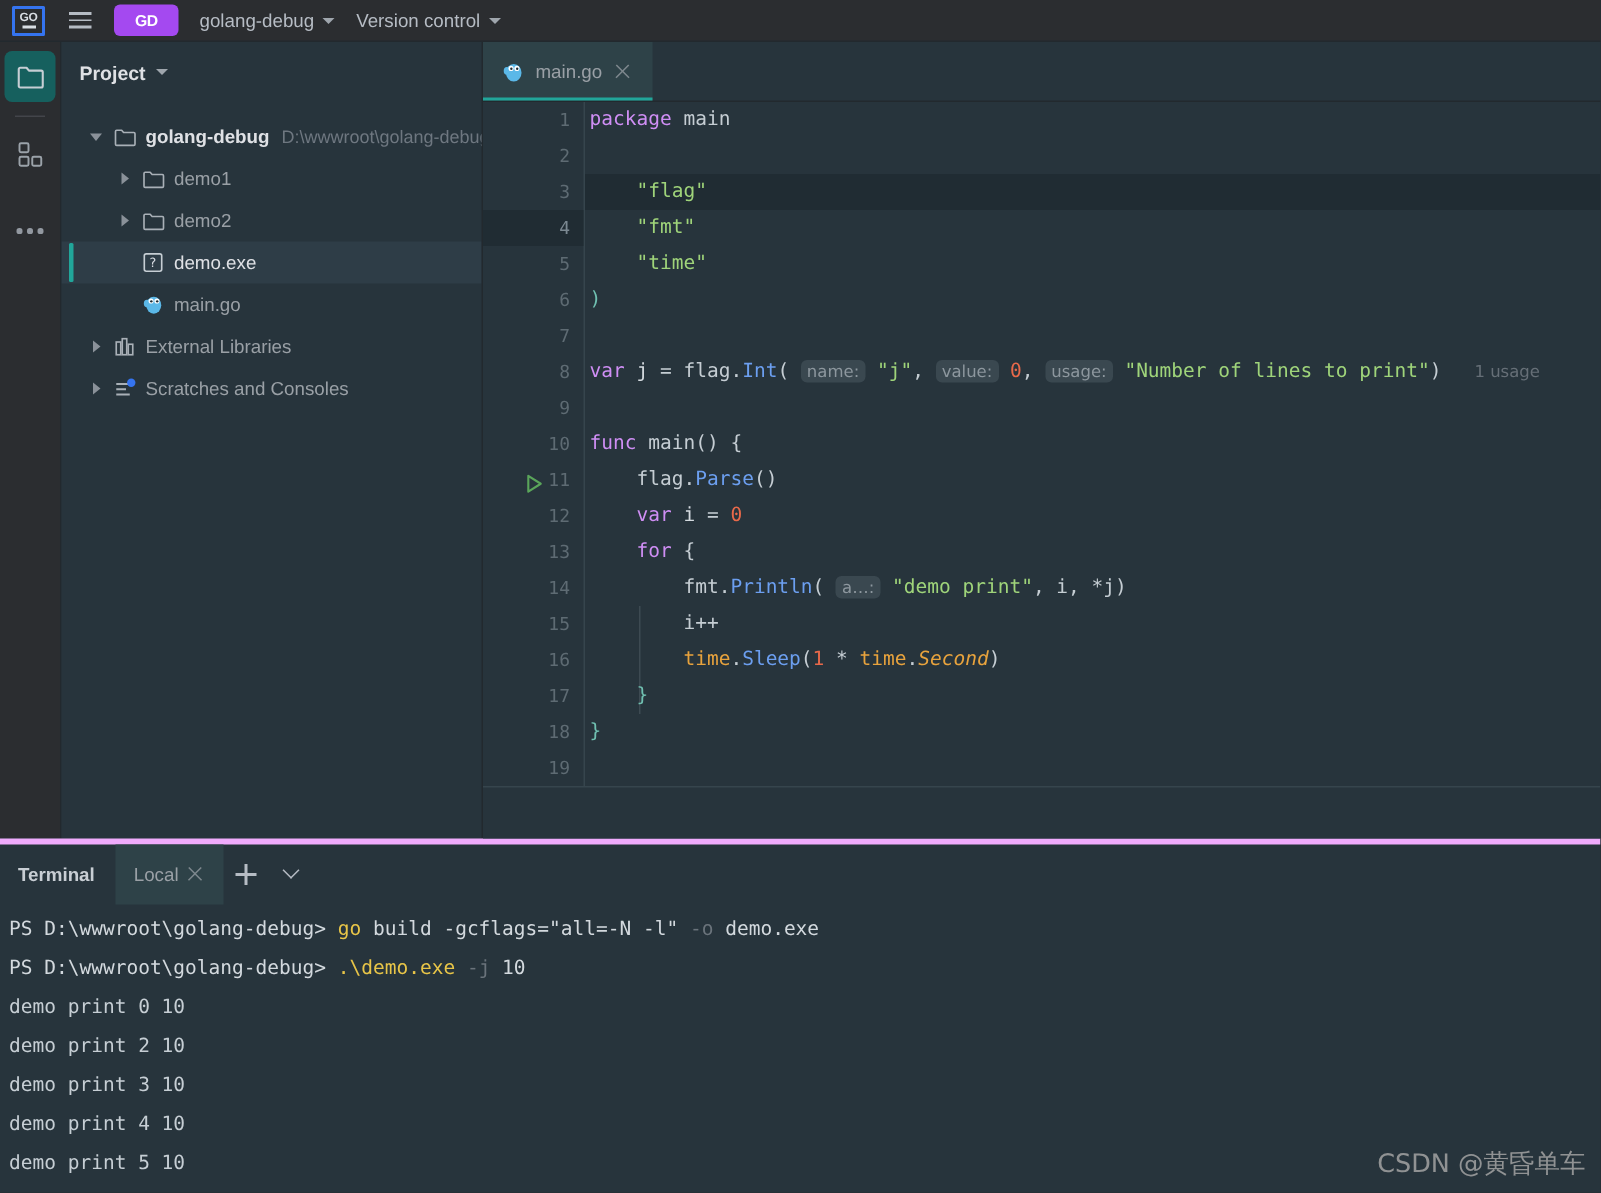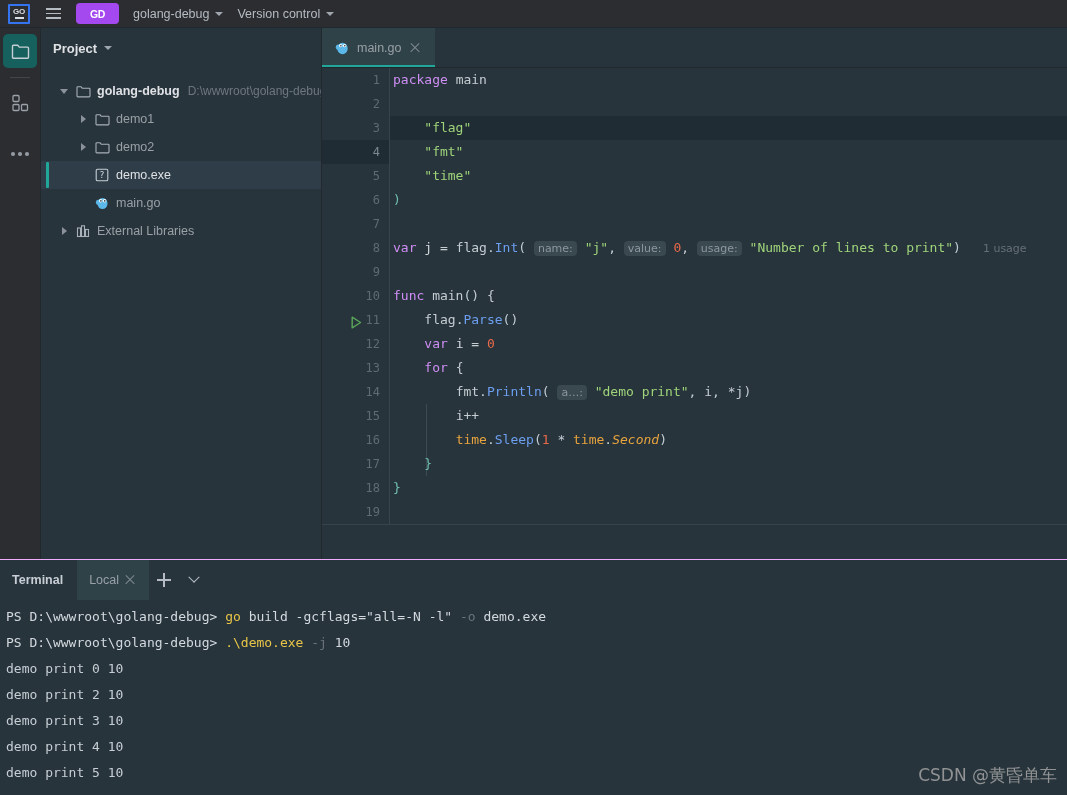--- a/index.html
+++ b/index.html
@@ -218,21 +218,21 @@
   }
   .indent-guide {
     position: absolute; width: 1px; background: #3d4a52;
   }
   .hdivider { height: 1px; background: #36454d; }
 
   
   .terminal {
     height: 236px; min-height: 236px;
     background: #27343c;
-    border-top: 1px solid #f0abfc;
+    border-top: 4px solid #f0abfc;
     display: flex; flex-direction: column;
   }
   .term-head {
     height: 40px; min-height: 40px;
     display: flex; align-items: stretch;
     padding-left: 12px;
   }
   .term-title {
     display: flex; align-items: center;
     color: #c8ced4; font-size: 12.5px; font-weight: bold;
@@ -394,20 +394,34 @@
               <span class="arrow-r"></span>
             </span>
             <span class="ic">
               <svg width="14" height="14" viewBox="0 0 14 14">
                 <rect x="1.5" y="4" width="3" height="8.5" fill="none" stroke="#a9b0b7" stroke-width="1.1"></rect>
                 <rect x="5.5" y="1.8" width="3" height="10.7" fill="none" stroke="#a9b0b7" stroke-width="1.1"></rect>
                 <rect x="9.5" y="5.5" width="3" height="7" fill="none" stroke="#a9b0b7" stroke-width="1.1"></rect>
               </svg>
             </span>
             <span class="tlabel">External Libraries</span>
+          </div>
+          <div class="tree-row" style="padding-left: 14px;">
+            <span class="tw">
+              <span class="arrow-r"></span>
+            </span>
+            <span class="ic">
+              <svg width="15" height="14" viewBox="0 0 15 14">
+                <line x1="1.5" y1="4" x2="10" y2="4" stroke="#a9b0b7" stroke-width="1.2"></line>
+                <line x1="1.5" y1="7.5" x2="8" y2="7.5" stroke="#a9b0b7" stroke-width="1.2"></line>
+                <line x1="1.5" y1="11" x2="10.5" y2="11" stroke="#a9b0b7" stroke-width="1.2"></line>
+                <circle cx="11.5" cy="3.2" r="2.8" fill="#3574f0"></circle>
+              </svg>
+            </span>
+            <span class="tlabel">Scratches and Consoles</span>
           </div>
         </div>
     </div>
 
     <div class="editor-col">
 
       <div class="tabbar">
         <div class="etab">
           <svg width="15" height="14" viewBox="0 0 15 14">
             <ellipse cx="7.5" cy="7.5" rx="5.2" ry="5.8" fill="#5bb8e8"></ellipse>

